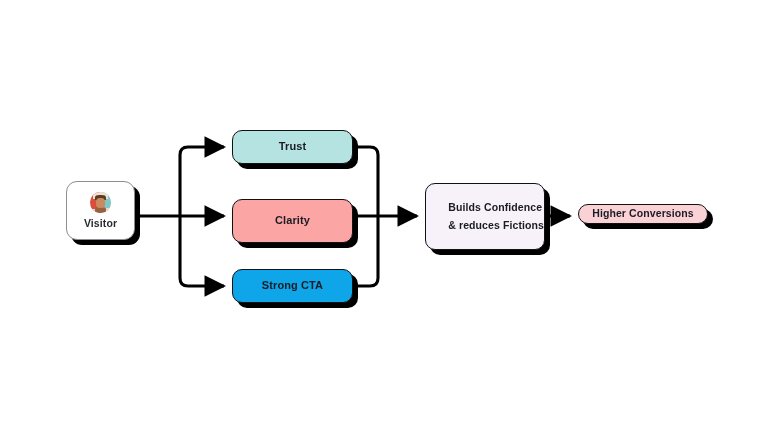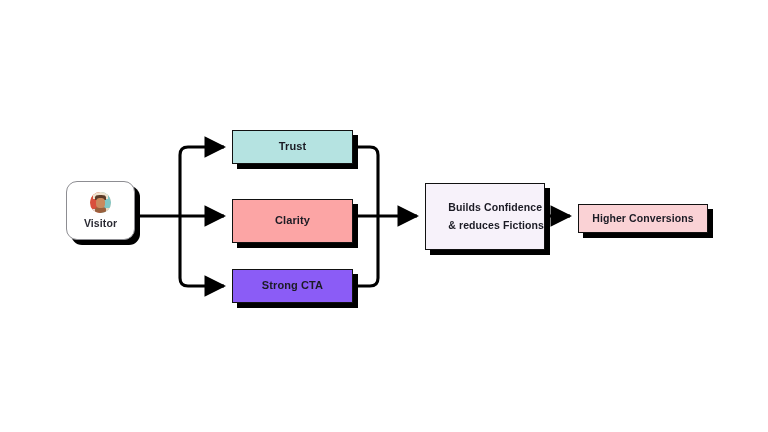--- a/index.html
+++ b/index.html
@@ -19,21 +19,21 @@
     position: absolute;
     left: 0;
     top: 0;
     width: 768px;
     height: 432px;
   }
   .node {
     position: absolute;
     box-sizing: border-box;
     border: 1.4px solid #111111;
-    border-radius: 0;
+    border-radius: 10px;
     display: flex;
     align-items: center;
     justify-content: center;
     box-shadow: 5px 5px 0 0 #000000;
     z-index: 3;
   }
   .node-label {
     font-size: 11px;
     font-weight: bold;
     color: #1b1b24;
@@ -87,39 +87,39 @@
   #trust-node {
     left: 232px;  top: 130px;  width: 121px; height: 34px;
     background: #b5e3e1;
   }
   #clarity-node {
     left: 232px;  top: 199px;  width: 121px; height: 44px;
     background: #fca5a5;
   }
   #cta-node {
     left: 232px;  top: 269px;  width: 121px; height: 34px;
-    background: #8b5cf6;
+    background: #0ea5e9;
   }
 
   
   #confidence-node {
     left: 425px; top: 183px; width: 120px; height: 67px;
     background: #f7f2fa;
     justify-content: flex-end;
     padding-left: 12px;
   }
   #confidence-node .node-label {
     text-align: left;
     font-size: 10.5px;
     line-height: 1.7;
   }
 
   
   #conversions-node {
-    left: 578px; top: 204px; width: 130px; height: 29px;
+    left: 578px; top: 204px; width: 130px; height: 20px;
     background: #fad2d5;
   }
   #conversions-node .node-label { font-size: 10.5px; }
 </style>
 </head>
 <body>
 
 <div id="canvas">
 
   <svg id="edges" viewBox="0 0 768 432" xmlns="http://www.w3.org/2000/svg">

